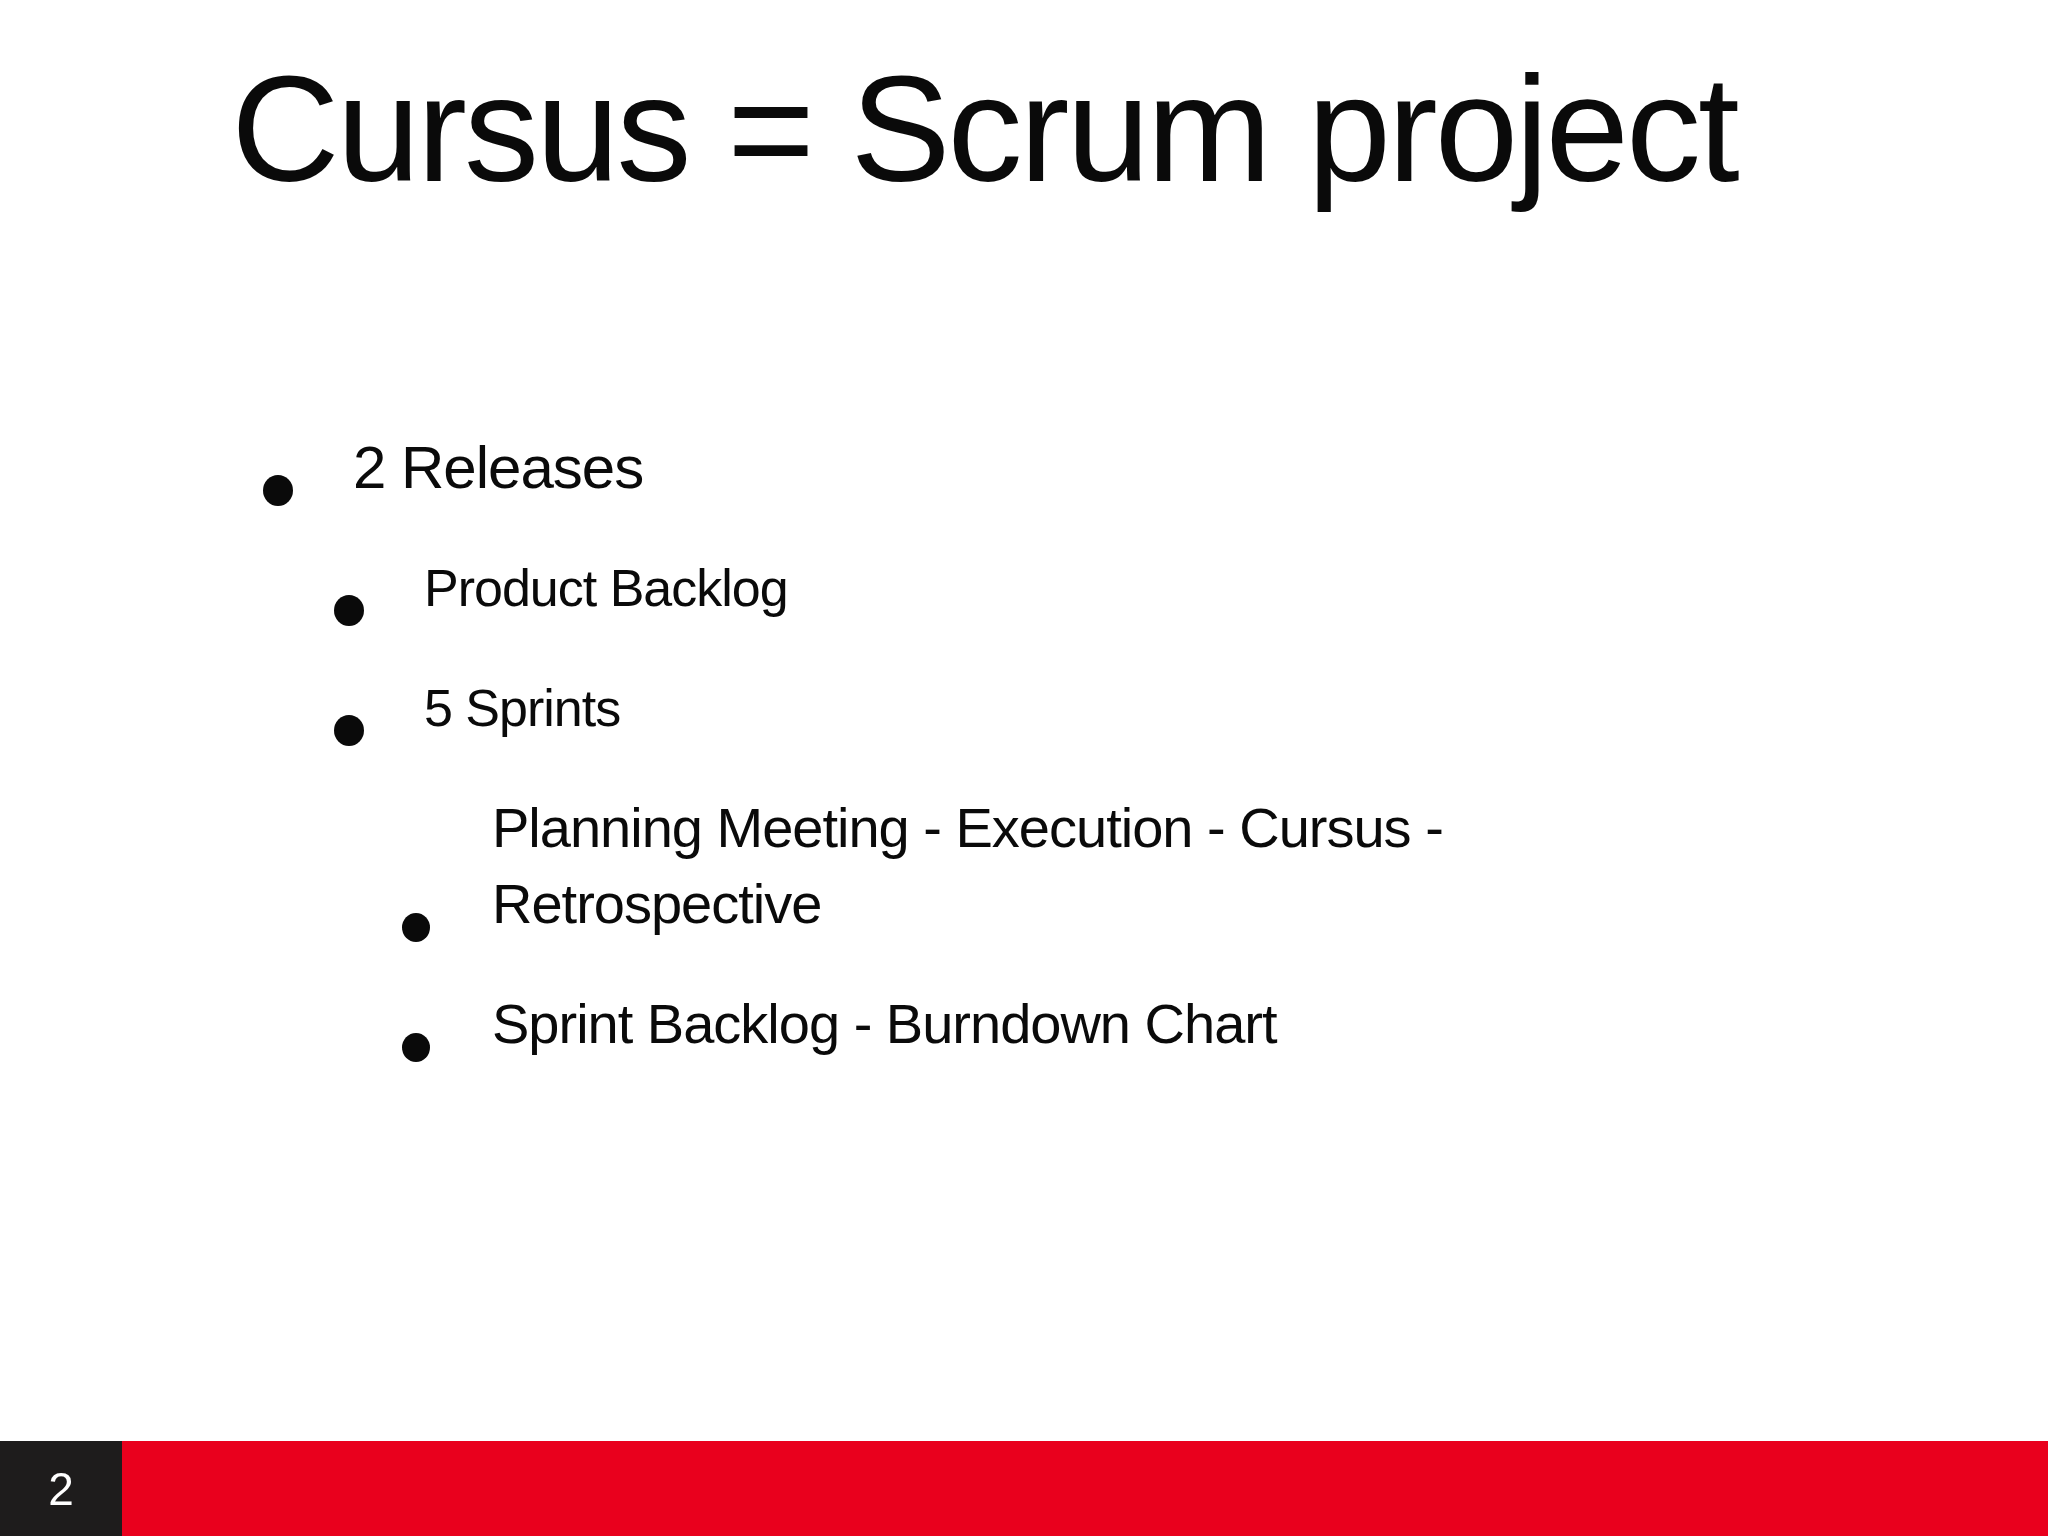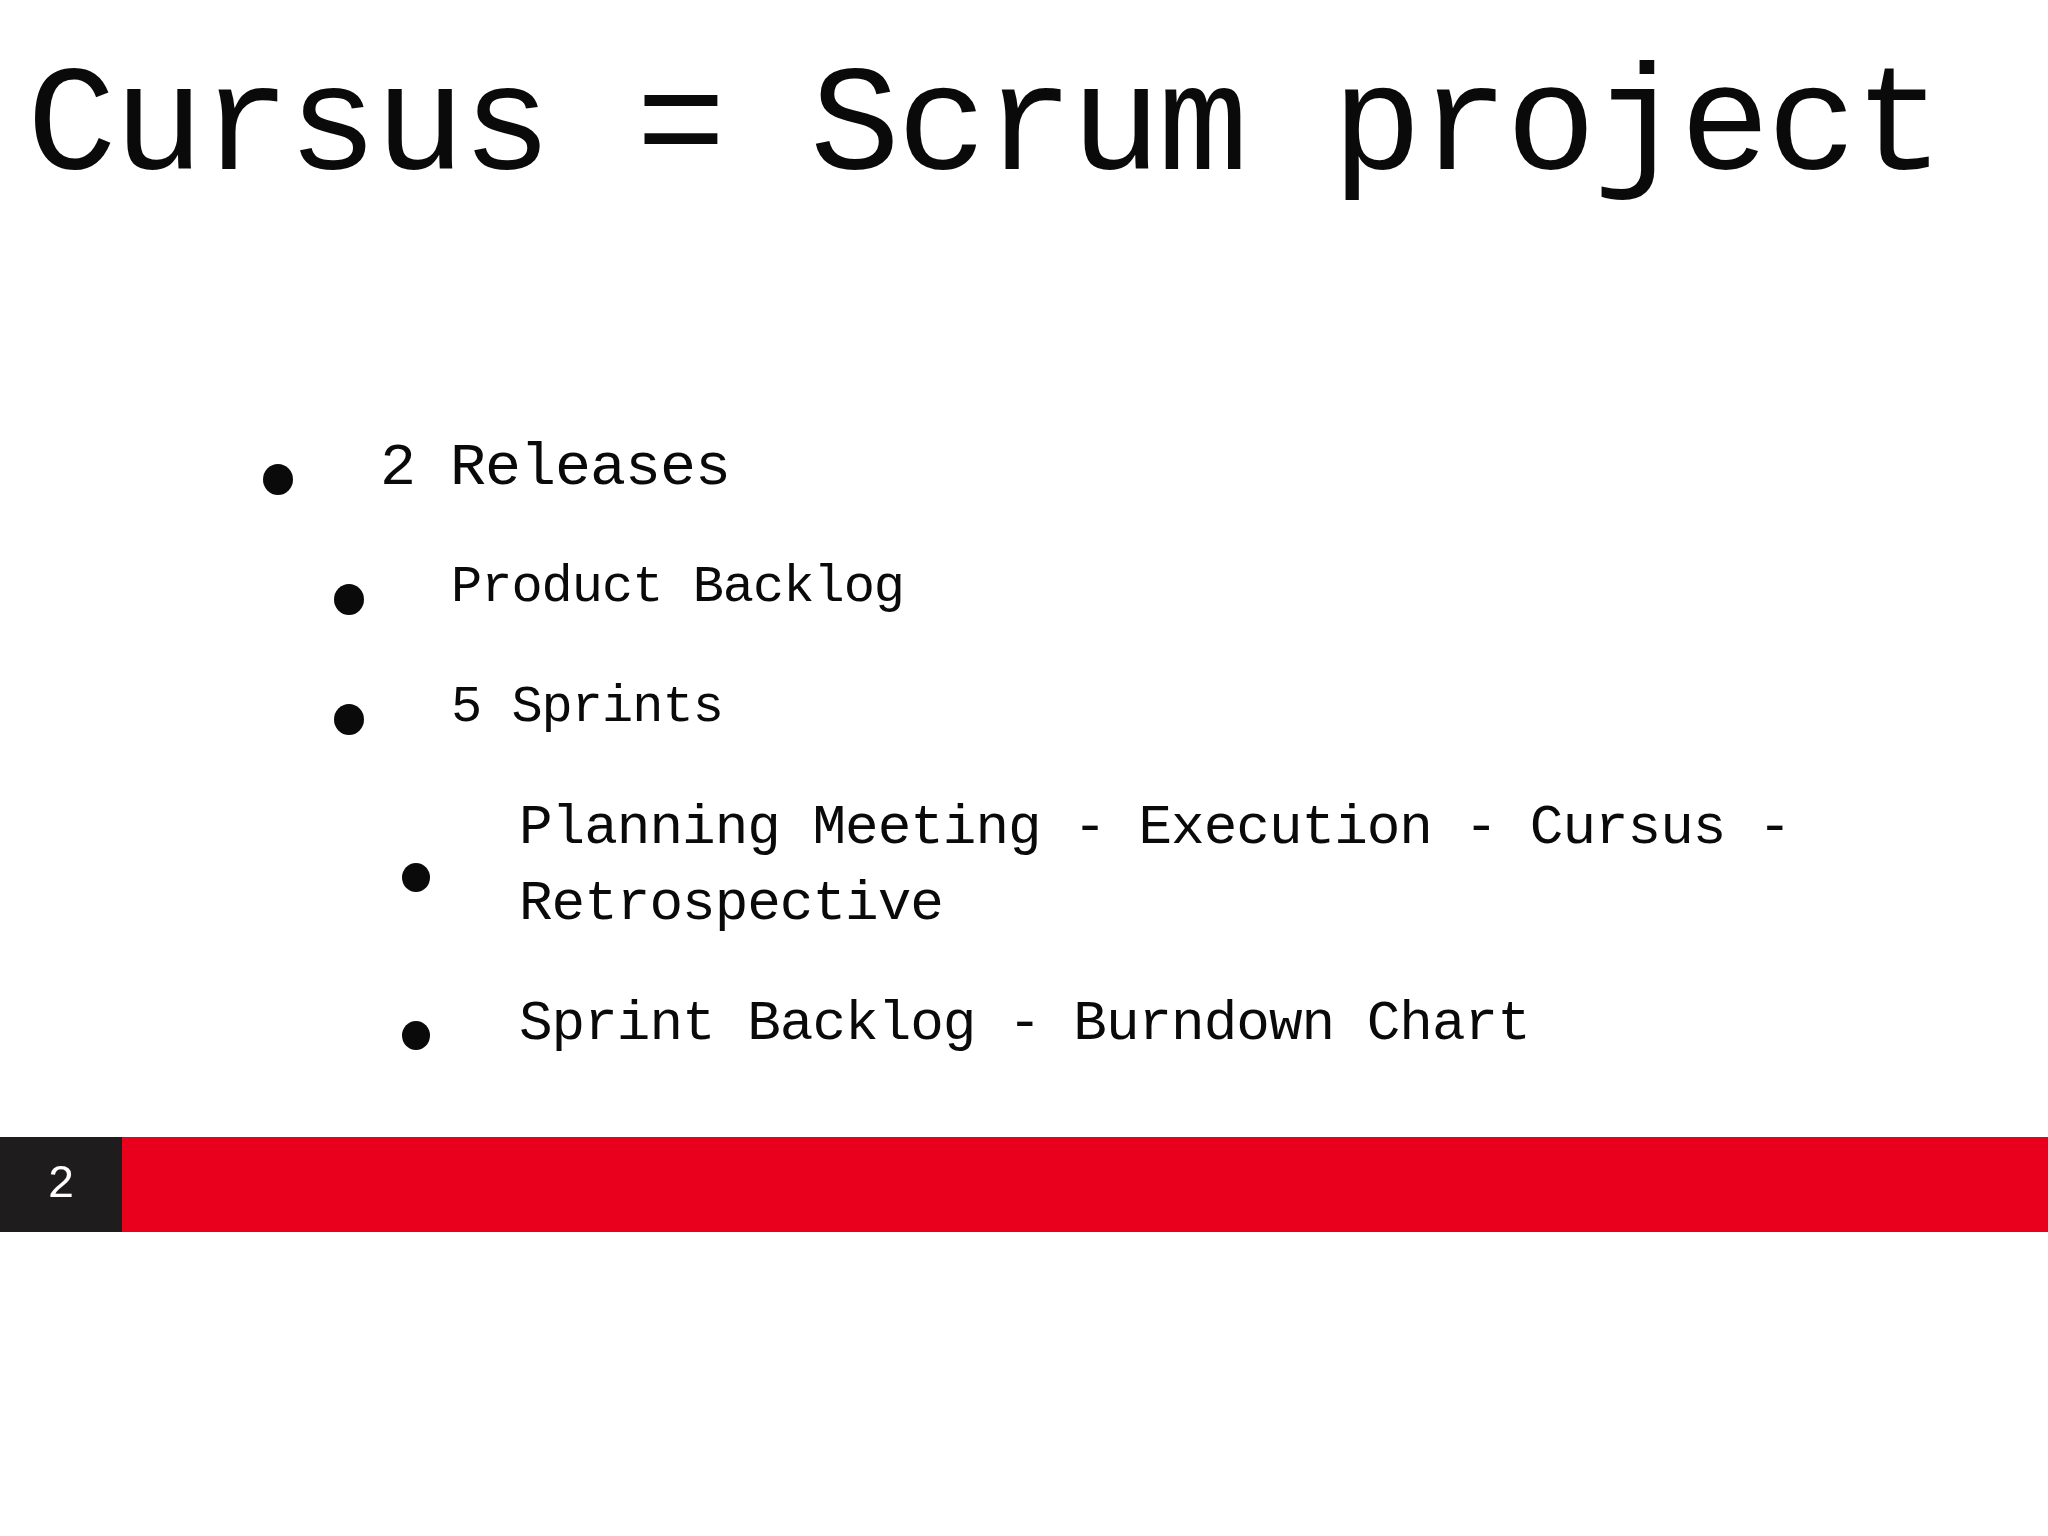--- a/index.html
+++ b/index.html
@@ -3,24 +3,24 @@
 <meta charset="utf-8">
 <style>
   html, body {
     margin: 0;
     padding: 0;
     background: #ffffff;
   }
   .slide {
     position: relative;
     width: 2048px;
-    height: 1232px;
+    height: 1536px;
     background: #ffffff;
     overflow: hidden;
-    font-family: Liberation Mono, monospace;
+    font-family: Liberation Sans, sans-serif;
     color: #0a0a0a;
   }
 
   
   .title {
     position: absolute;
     top: 44px;
     left: 0;
     right: 0;
     padding-right: 80px;
@@ -35,25 +35,24 @@
 
   
   .bullet-list {
     position: absolute;
     top: 430px;
     left: 0;
     right: 40px;
   }
   .bullet-item {
     display: flex;
-    align-items: center;
+    align-items: flex-end;
     margin-bottom: 44px;
     line-height: 76px;
     letter-spacing: -1px;
-    gap: 27px;
   }
   .bullet-item .dot {
     flex: 0 0 auto;
     background: #0a0a0a;
     border-radius: 50%;
   }
   .bullet-item .btext {
     white-space: pre-line;
   }
 

